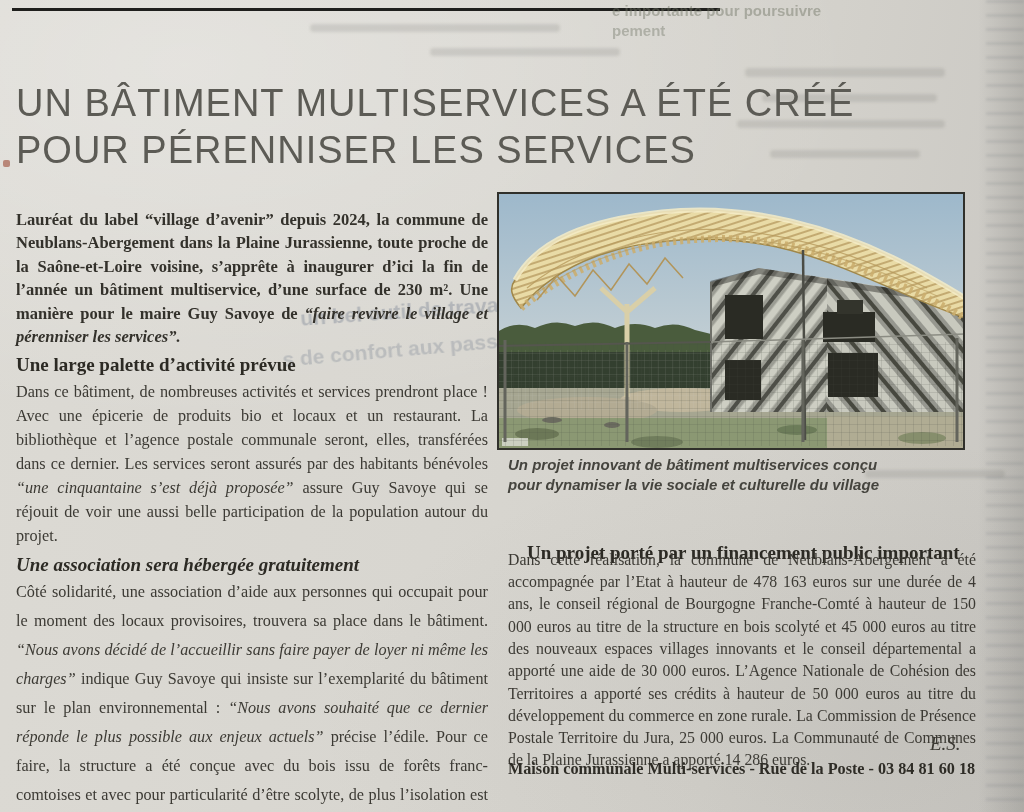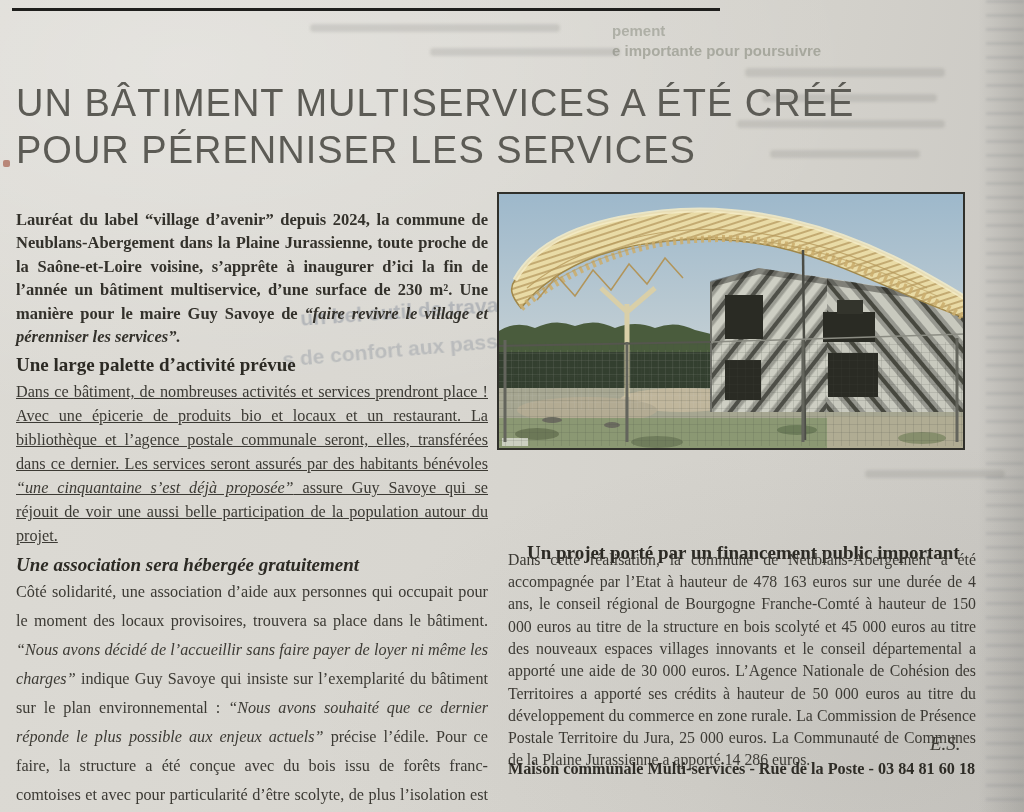--- a/index.html
+++ b/index.html
@@ -28,36 +28,36 @@
   .hl1{top:34px;font-size:36px;font-weight:700;letter-spacing:2.5px;color:#6b6a60;}
   .hl2{top:82px;font-size:38px;font-weight:400;letter-spacing:1px;color:#5c5b55;}
   .hl3{top:129px;font-size:38px;font-weight:400;letter-spacing:1px;color:#5c5b55;}
   
   .col{position:absolute;text-align:justify;color:#3c3a34;}
   .lead{left:16px;top:191px;width:472px;font-size:16.5px;line-height:23.5px;font-weight:700;color:#33312b;}
   .lead .it{font-style:italic;}
   .heading{position:absolute;left:16px;font-size:19px;font-weight:700;color:#2c2a24;font-family:"Liberation Serif",serif;}
   .h-s1{top:338px;}
   .h-s2{top:538px;font-style:italic;}
-  .p-s1{left:16px;top:364px;width:472px;font-size:16.2px;line-height:24px;text-decoration:underline;}
+  .p-s1{left:16px;top:364px;width:472px;font-size:16.2px;line-height:24px;}
   .p-s2{left:16px;top:562px;width:472px;font-size:16.2px;line-height:29px;}
   .it{font-style:italic;}
   
   .photo-wrap{position:absolute;left:497px;top:192px;width:468px;height:258px;}
   .caption{position:absolute;left:508px;top:455px;width:440px;
     font-family:"Liberation Sans",sans-serif;font-weight:700;font-style:italic;
     font-size:15px;line-height:20px;color:#45443e;text-align:left;}
   .h-right{left:508px;top:526px;margin-left:19px;}
   .p-right{left:508px;top:533px;width:468px;font-size:15.8px;line-height:22.3px;}
   .sig{position:absolute;left:930px;top:733px;font-style:italic;font-size:19px;color:#3c3a34;}
   .footer{position:absolute;left:508px;top:760px;width:470px;font-weight:700;font-size:16.2px;color:#2e2c26;text-align:left;}
   
   .ghost{position:absolute;font-family:"Liberation Sans",sans-serif;font-weight:700;
     color:rgba(104,114,134,.34);filter:blur(.6px);white-space:nowrap;pointer-events:none;}
-  .g-top1{left:612px;top:2px;font-size:15px;color:rgba(110,115,100,.45);margin-top:40px;}
+  .g-top1{left:612px;top:2px;font-size:15px;color:rgba(110,115,100,.45);}
   .g-top2{left:612px;top:22px;font-size:15px;color:rgba(110,115,100,.40);}
   .g-mid1{left:300px;top:296px;font-size:21px;transform:rotate(-4deg);}
   .g-mid2{left:282px;top:336px;font-size:21px;transform:rotate(-5deg);color:rgba(104,114,134,.28);}
   .smudge{position:absolute;background:rgba(122,122,115,.20);border-radius:4px;filter:blur(1.8px);pointer-events:none;}
   .speck{position:absolute;left:3px;top:160px;width:7px;height:7px;background:rgba(152,62,40,.55);border-radius:2px;}
   .bleed-strip{
     position:absolute;right:0;top:0;width:38px;height:812px;pointer-events:none;
     background:repeating-linear-gradient(to bottom, rgba(108,112,122,.14) 0 3px, rgba(108,112,122,0) 3px 14px);
     filter:blur(1px);
   }
@@ -173,19 +173,23 @@
         <line x1="8" y1="148" x2="8" y2="250" stroke="#63645c" stroke-width="3"></line>
         <line x1="130" y1="150" x2="130" y2="250" stroke="#63645c" stroke-width="3"></line>
         <line x1="306" y1="148" x2="306" y2="250" stroke="#63645c" stroke-width="3"></line>
         <line x1="460" y1="146" x2="460" y2="250" stroke="#63645c" stroke-width="3"></line>
       </g>
 
       <rect x="1" y="1" width="466" height="256" fill="none" stroke="#30302b" stroke-width="2"></rect>
     </svg>
   </div>
 
+  <div class="caption">
+    <div>Un projet innovant de bâtiment multiservices conçu</div>
+    <div>pour dynamiser la vie sociale et culturelle du village</div>
+  </div>
 
   <h2 class="heading h-right">Un projet porté par un financement public important</h2>
   <p class="col p-right">Dans cette réalisation, la commune de Neublans-Abergement a été accompagnée par l’Etat à hauteur de 478 163 euros sur une durée de 4 ans, le conseil régional de Bourgogne Franche-Comté à hauteur de 150 000 euros au titre de la structure en bois scolyté et 45 000 euros au titre des nouveaux espaces villages innovants et le conseil départemental a apporté une aide de 30 000 euros. L’Agence Nationale de Cohésion des Territoires a apporté ses crédits à hauteur de 50 000 euros au titre du développement du commerce en zone rurale. La Commission de Présence Postale Territoire du Jura, 25 000 euros. La Communauté de Communes de la Plaine Jurassienne a apporté 14 286 euros.</p>
   <div class="sig">E.S.</div>
   <div class="footer">Maison communale Multi-services - Rue de la Poste - 03 84 81 60 18</div>
 
 </div>
 
 </body></html>

